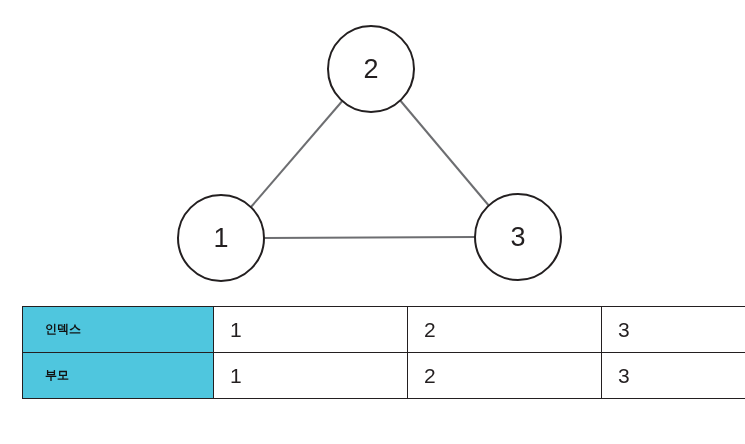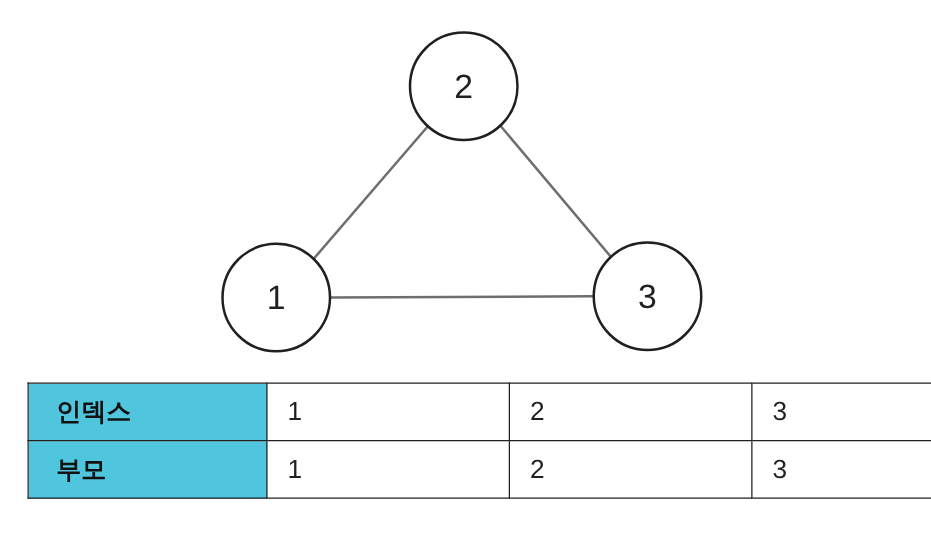--- a/index.html
+++ b/index.html
@@ -59,21 +59,21 @@
     font-size: 21px;
     color: #231f20;
     vertical-align: middle;
   }
   table.parent-table td.head-cell {
     background: #4fc6de;
     font-weight: bold;
     color: #111111;
     width: 168px;
     padding-left: 22px;
-    font-size: 20px;
+    font-size: 12px;
   }
   table.parent-table td.val-cell {
     background: #ffffff;
     width: 177px;
   }
 </style>
 </head>
 <body>
 
 <div id="stage">

